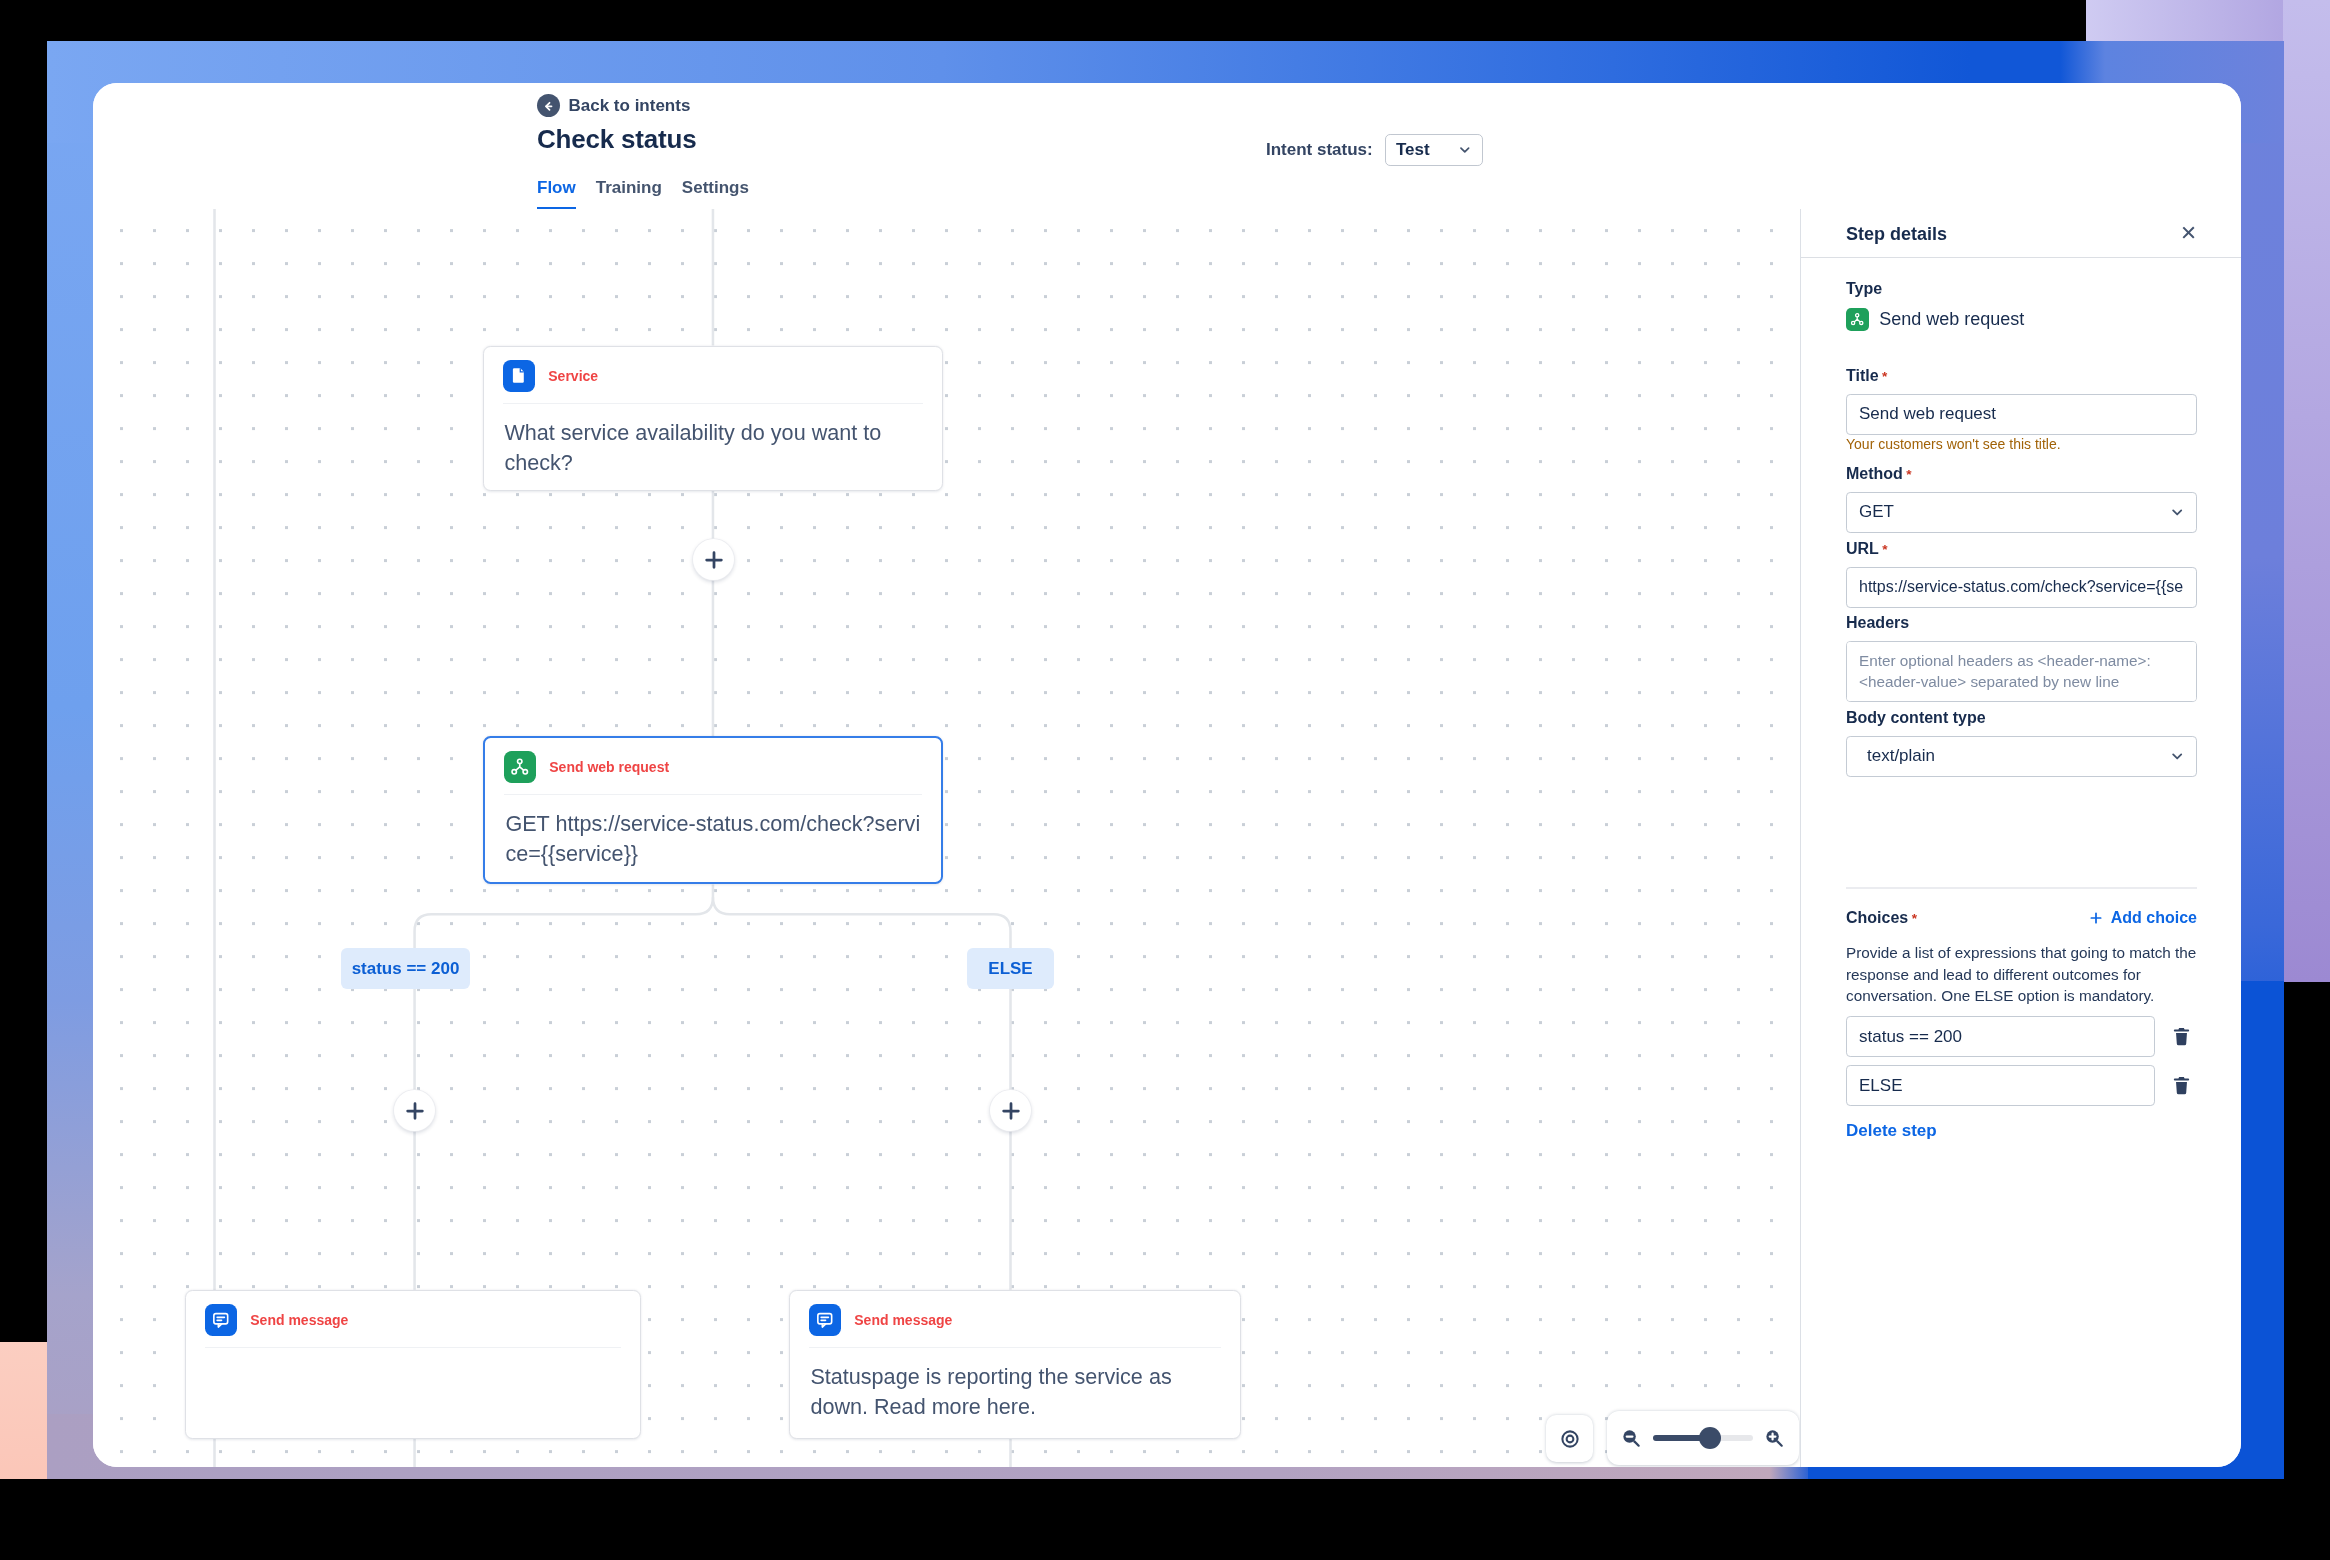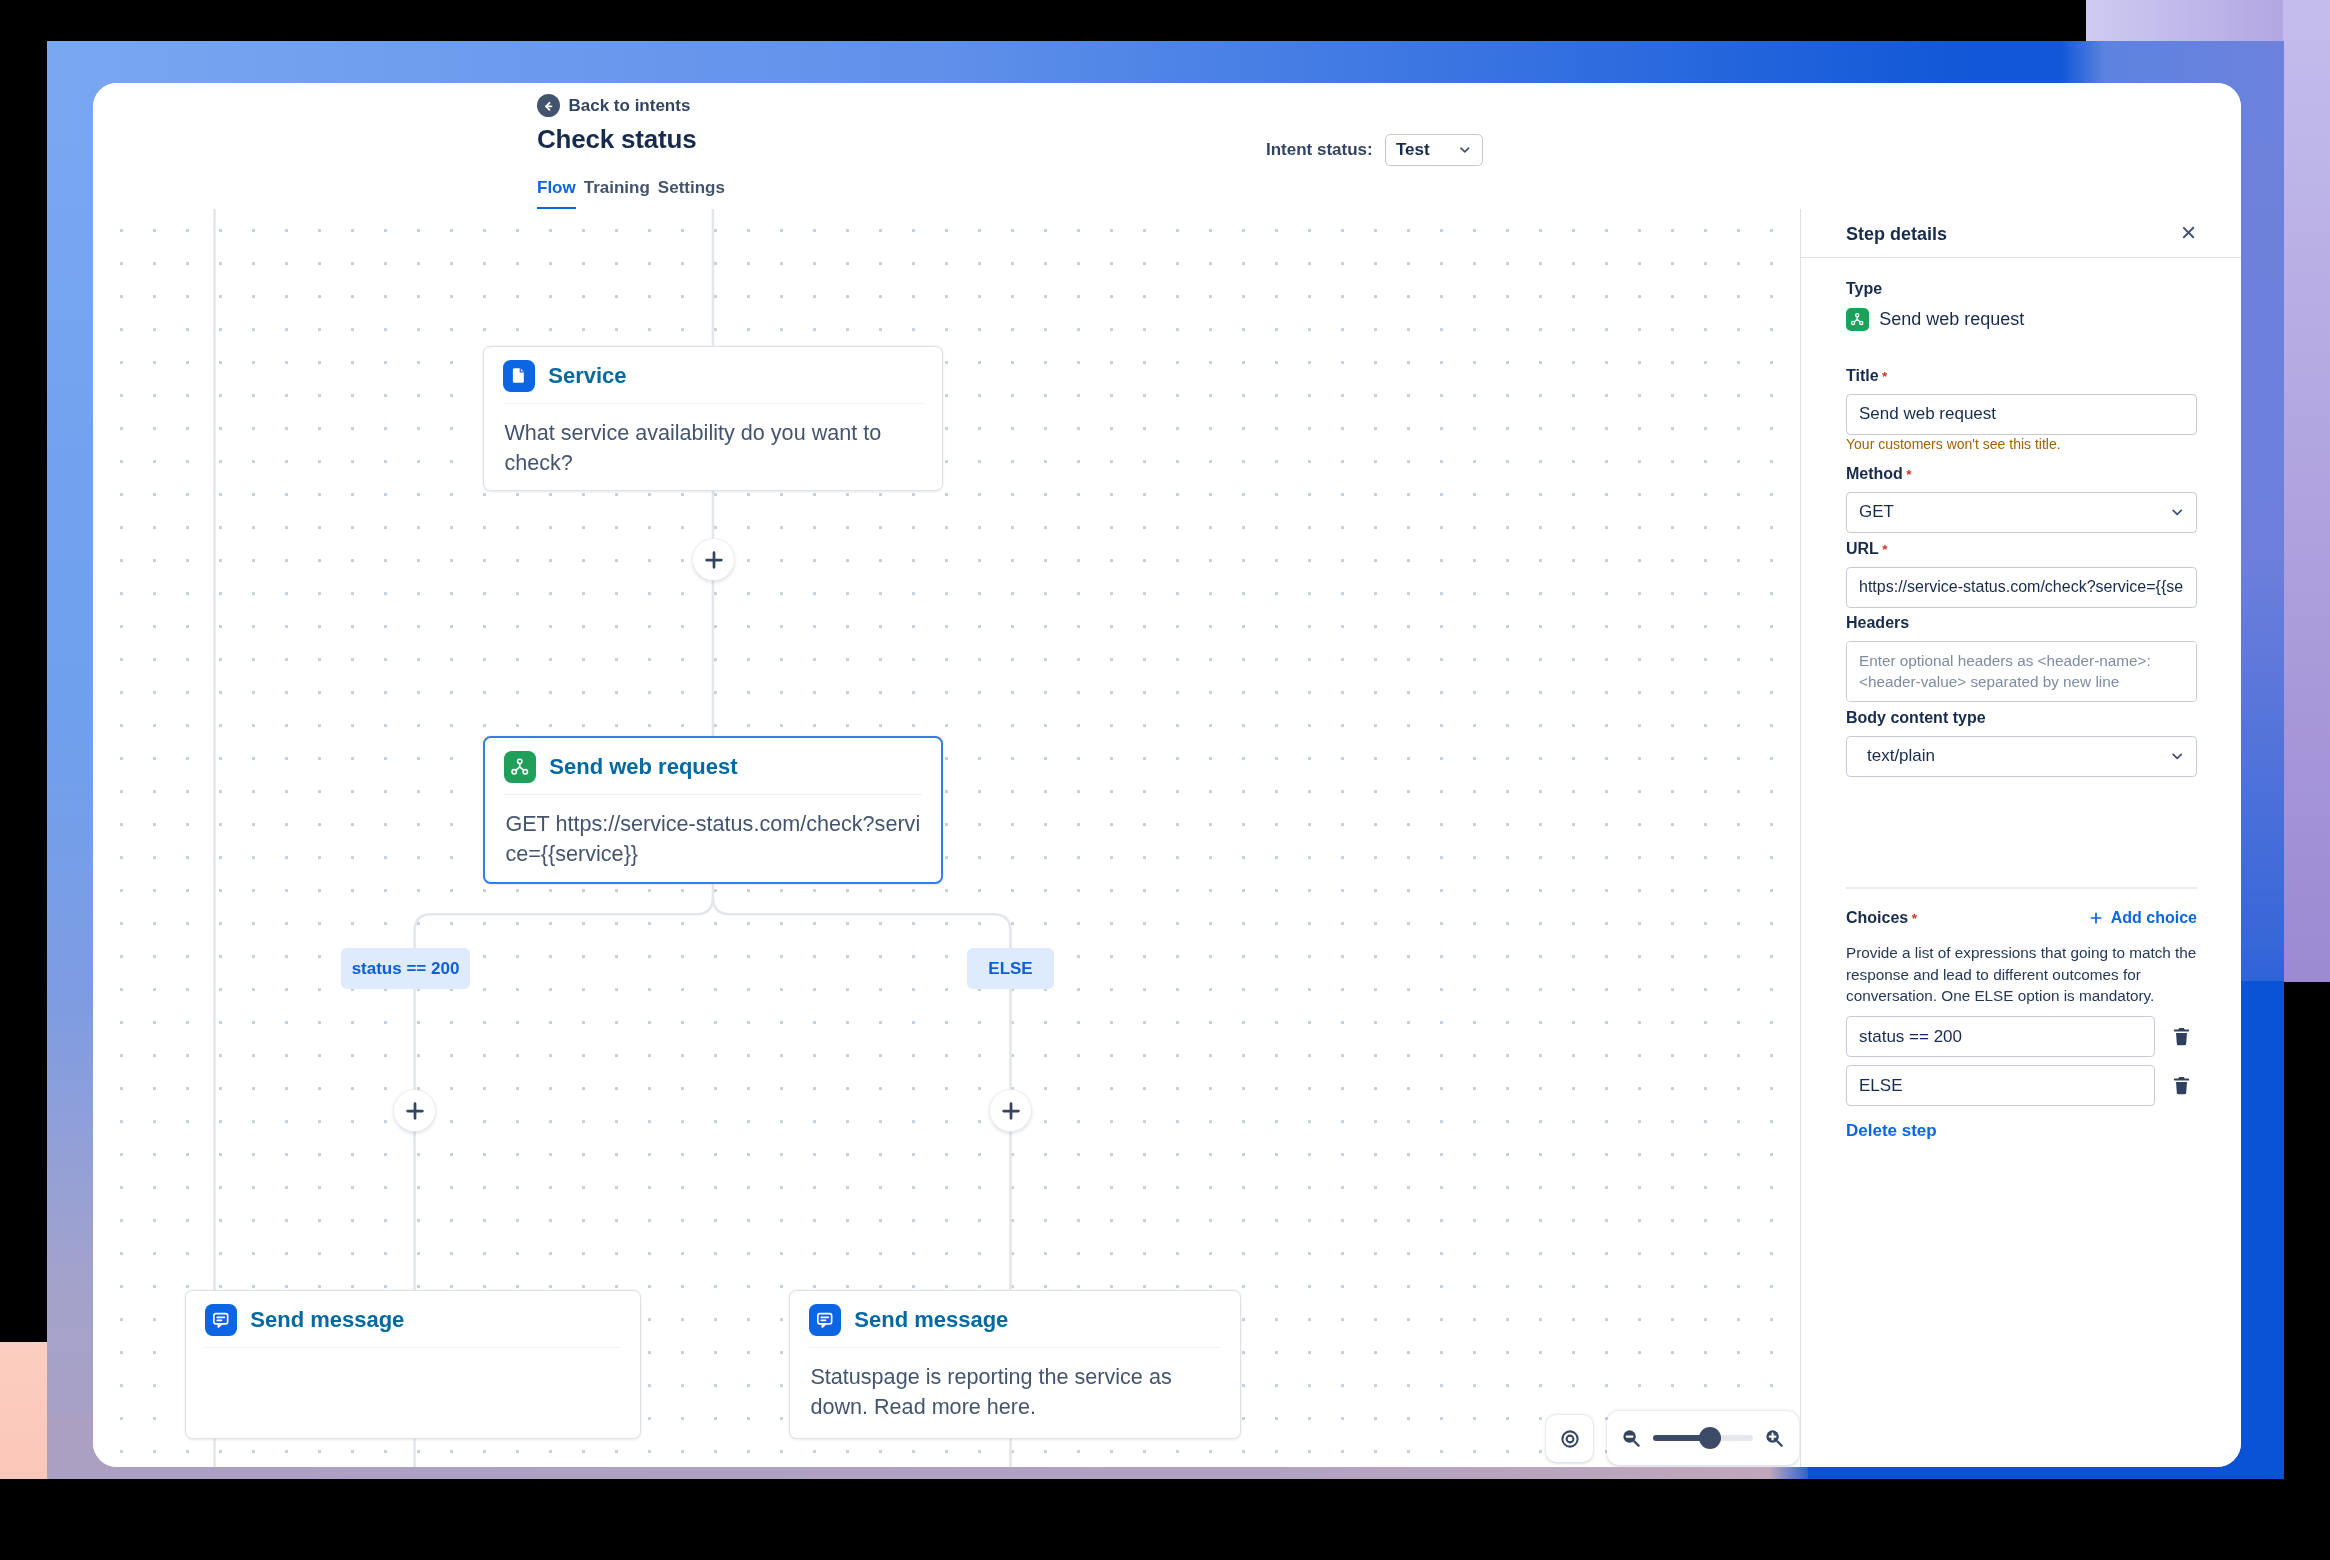--- a/index.html
+++ b/index.html
@@ -26,37 +26,37 @@
   
   #hdr{left:0;top:0;width:2148px;height:126px;background:#fff;border-bottom:1.7px solid #DCDFE4;}
   .backrow{left:444px;top:10.2px;height:25.4px;display:flex;align-items:center;gap:8.5px;cursor:pointer;}
   .backcirc{width:23px;height:23px;border-radius:50%;background:#44546F;display:flex;align-items:center;justify-content:center;}
   .backlbl{font-size:17px;font-weight:700;color:#344563;}
   .pgtitle{left:444px;top:41px;font-size:26px;font-weight:700;color:#172B4D;letter-spacing:-0.2px;}
   .intent{left:1173px;top:51px;display:flex;align-items:center;gap:12px;}
   .intentlbl{font-size:17px;font-weight:700;color:#344563;}
   .intentsel{width:98px;height:32px;border:1.7px solid #C1C7D0;border-radius:5.1px;background:#fff;display:flex;align-items:center;justify-content:space-between;padding:0 10.2px;box-sizing:border-box;cursor:pointer;}
   .intentsel span{font-size:17px;font-weight:600;color:#172B4D;}
-  .tabs{left:444px;bottom:0;display:flex;gap:8px;margin-top:32px;}
+  .tabs{left:444px;bottom:0;display:flex;gap:20px;margin-top:32px;}
   .tab{font-size:17px;font-weight:600;color:#44546E;padding-bottom:9.3px;border-bottom:2.5px solid transparent;cursor:pointer;}
   .tab.active{color:#0C66E4;border-bottom-color:#0C66E4;}
 
   
   #canvas{left:0;top:126px;width:1707px;height:1258px;background-color:#fff;
     background-image:radial-gradient(circle,#C9CFD7 1.9px,transparent 2px);
     background-size:33px 33px;background-position:12px 5.1px;}
   #wires{left:0;top:0;width:1707px;height:1258px;pointer-events:none;}
 
   .node{position:absolute;background:#fff;border:1.7px solid #DFE1E6;border-radius:7.6px;box-shadow:0 0.8px 2.5px rgba(9,30,66,0.10);box-sizing:border-box;cursor:pointer;}
   .node.selected{border:2.5px solid #357DE8;}
   .nhead{display:flex;align-items:center;gap:13.6px;padding:12.7px 18.7px 11px 18.7px;}
   .nicon{width:32px;height:32px;border-radius:7.6px;display:flex;align-items:center;justify-content:center;flex:0 0 auto;}
   .nicon.blue{background:#0C66E4;}
   .nicon.green{background:#1EA05B;}
-  .ntitle{font-size:22px;font-weight:700;color:#0369a1;}
+  .ntitle{font-size:14px;font-weight:700;color:#ef4444;}
   .ndiv{height:1.7px;background:#EFF1F4;margin:0 18.7px;}
   .nbody{padding:13.6px 18.7px 15.3px 20.4px;font-size:21.6px;line-height:1.38;color:#44546F;word-break:break-word;}
   .nbody.url{word-break:break-all;}
 
   .chip{position:absolute;height:41px;background:#DEEBFC;border-radius:6px;display:flex;align-items:center;justify-content:center;font-size:17px;font-weight:700;color:#0C5FD4;cursor:pointer;}
   .plusbtn{position:absolute;width:41px;height:41px;border-radius:50%;background:#fff;box-shadow:0 0 0 0.8px #EBECF0,0 1.7px 4.2px rgba(9,30,66,0.18);display:flex;align-items:center;justify-content:center;cursor:pointer;}
 
   
   .targetbtn{left:1453px;top:1206px;width:47px;height:47px;border-radius:10.2px;background:#fff;box-shadow:0 0.8px 3.4px rgba(9,30,66,0.22);display:flex;align-items:center;justify-content:center;cursor:pointer;}
   .zoompill{left:1514px;top:1202px;width:192px;height:54px;border-radius:12px;background:#fff;box-shadow:0 0.8px 3.4px rgba(9,30,66,0.22);display:flex;align-items:center;justify-content:space-between;padding:0 12.7px;box-sizing:border-box;}

